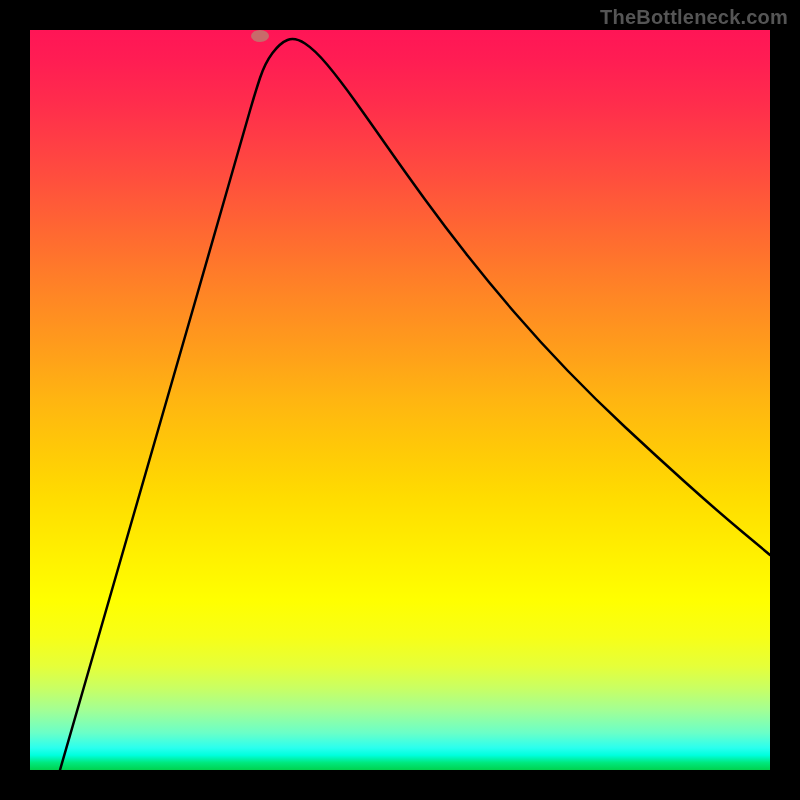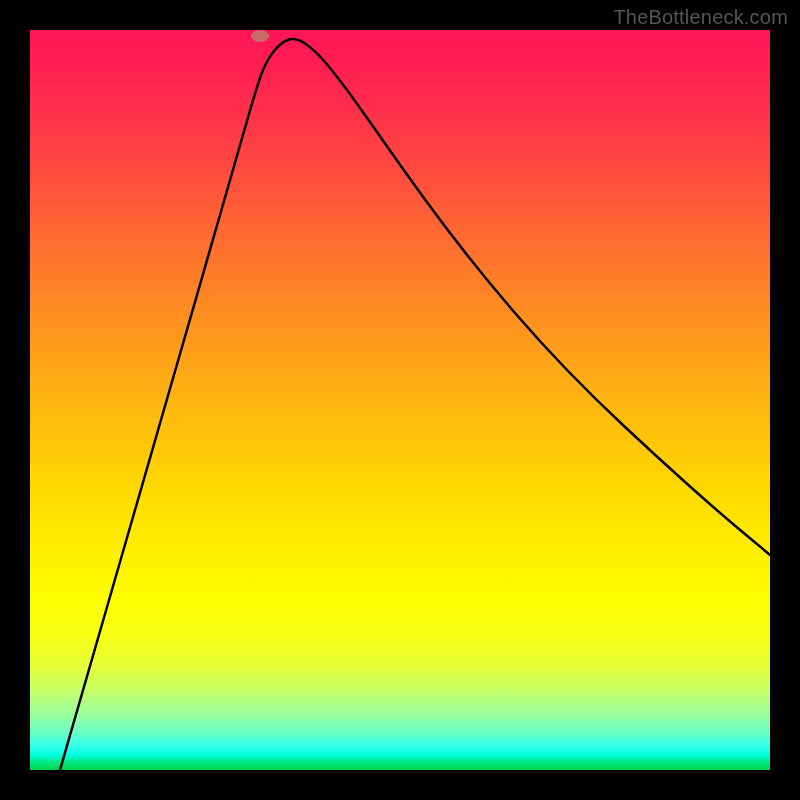--- a/index.html
+++ b/index.html
@@ -65,21 +65,21 @@
   .dot {
     fill: #c86a6a;
     stroke: none;
   }
   .watermark {
     position: absolute;
     top: 6px;
     right: 12px;
     color: #555;
     font-size: 20px;
-    font-weight: 400;
+    font-weight: 700;
     letter-spacing: 0.2px;
     user-select: none;
   }
 </style>
 </head>
 <body>
 
 <div class="frame">
   <div class="watermark">TheBottleneck.com</div>
 

